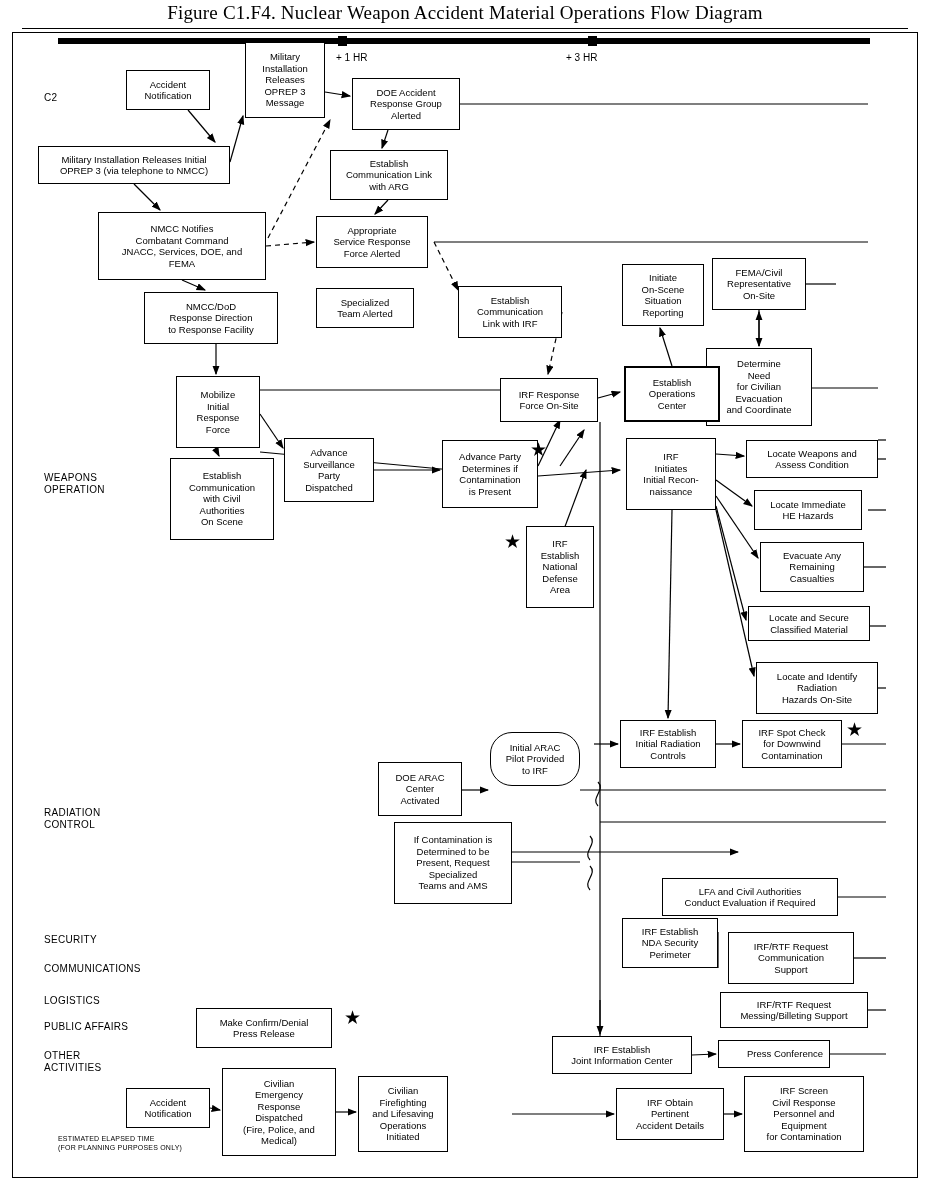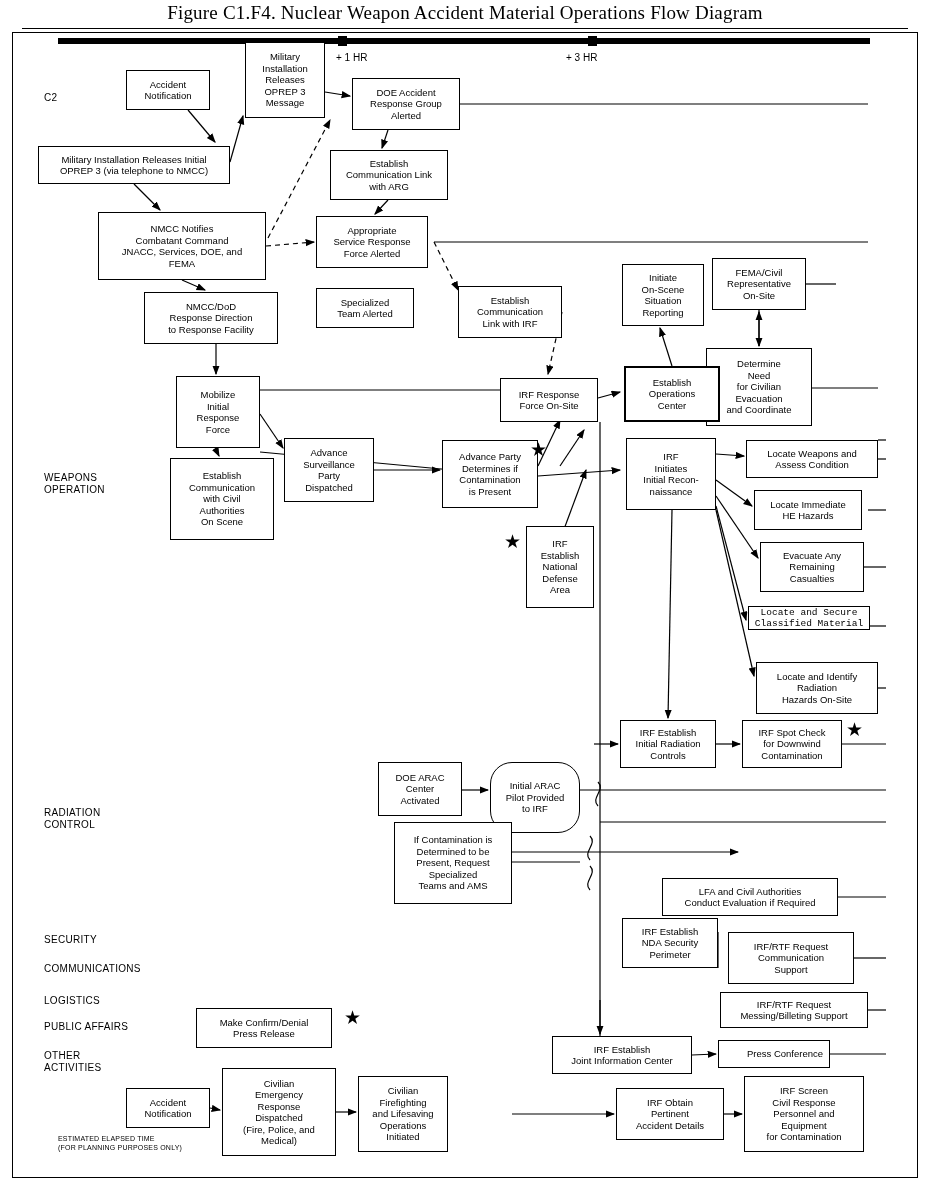--- a/index.html
+++ b/index.html
@@ -285,35 +285,35 @@
       <div class="node" style="left: 754px; top: 490px; width: 108px; height: 40px;">Locate Immediate
 HE Hazards</div>
       <div class="node" style="left: 526px; top: 526px; width: 68px; height: 82px;">IRF
 Establish
 National
 Defense
 Area</div>
       <div class="node" style="left: 760px; top: 542px; width: 104px; height: 50px;">Evacuate Any
 Remaining
 Casualties</div>
-      <div class="node" style="left: 748px; top: 606px; width: 122px; height: 24px; font-family: Liberation Mono, monospace;">Locate and Secure
+      <div class="node" style="left: 748px; top: 606px; width: 122px; height: 35px;">Locate and Secure
 Classified Material</div>
       <div class="node" style="left: 756px; top: 662px; width: 122px; height: 52px;">Locate and Identify
 Radiation
 Hazards On-Site</div>
       <div class="node" style="left: 620px; top: 720px; width: 96px; height: 48px;">IRF Establish
 Initial Radiation
 Controls</div>
       <div class="node" style="left: 742px; top: 720px; width: 100px; height: 48px;">IRF Spot Check
 for Downwind
 Contamination</div>
       <div class="node" style="left: 378px; top: 762px; width: 84px; height: 54px;">DOE ARAC
 Center
 Activated</div>
-      <div class="node" style="left: 490px; top: 762px; width: 90px; height: 71px; border-radius: 22px;">Initial ARAC
+      <div class="node" style="left: 490px; top: 732px; width: 90px; height: 54px; border-radius: 22px;">Initial ARAC
 Pilot Provided
 to IRF</div>
       <div class="node" style="left: 394px; top: 822px; width: 118px; height: 82px;">If Contamination is
 Determined to be
 Present, Request
 Specialized
 Teams and AMS</div>
       <div class="node" style="left: 662px; top: 878px; width: 176px; height: 38px;">LFA and Civil Authorities
 Conduct Evaluation if Required</div>
       <div class="node" style="left: 622px; top: 918px; width: 96px; height: 50px;">IRF Establish

